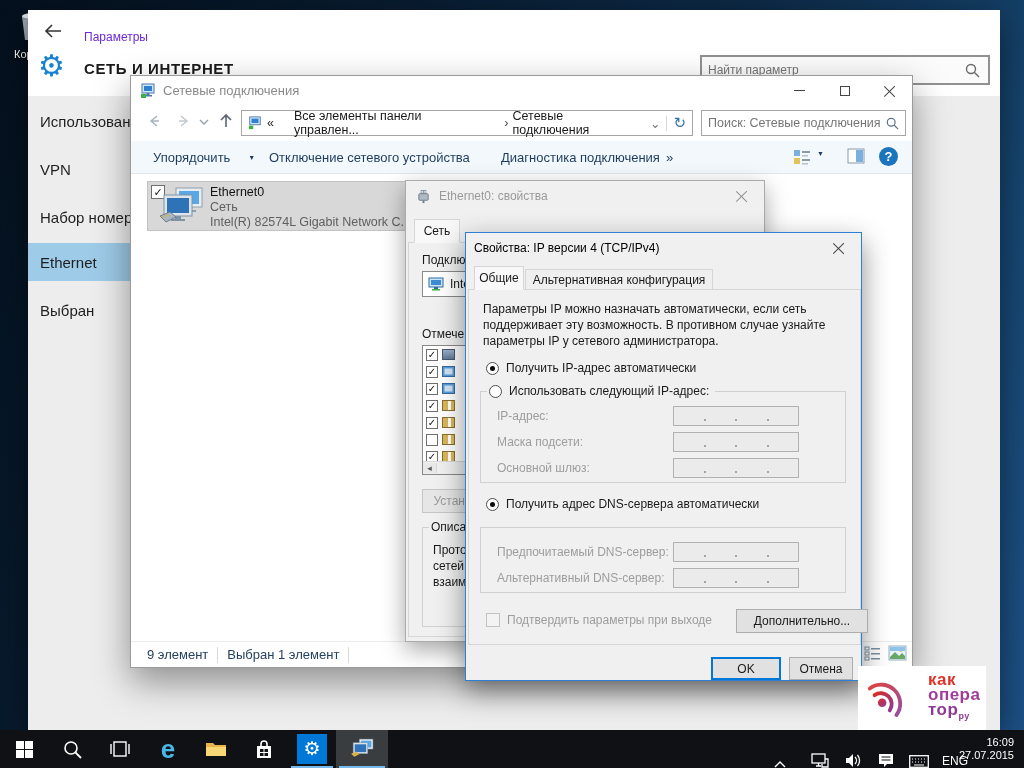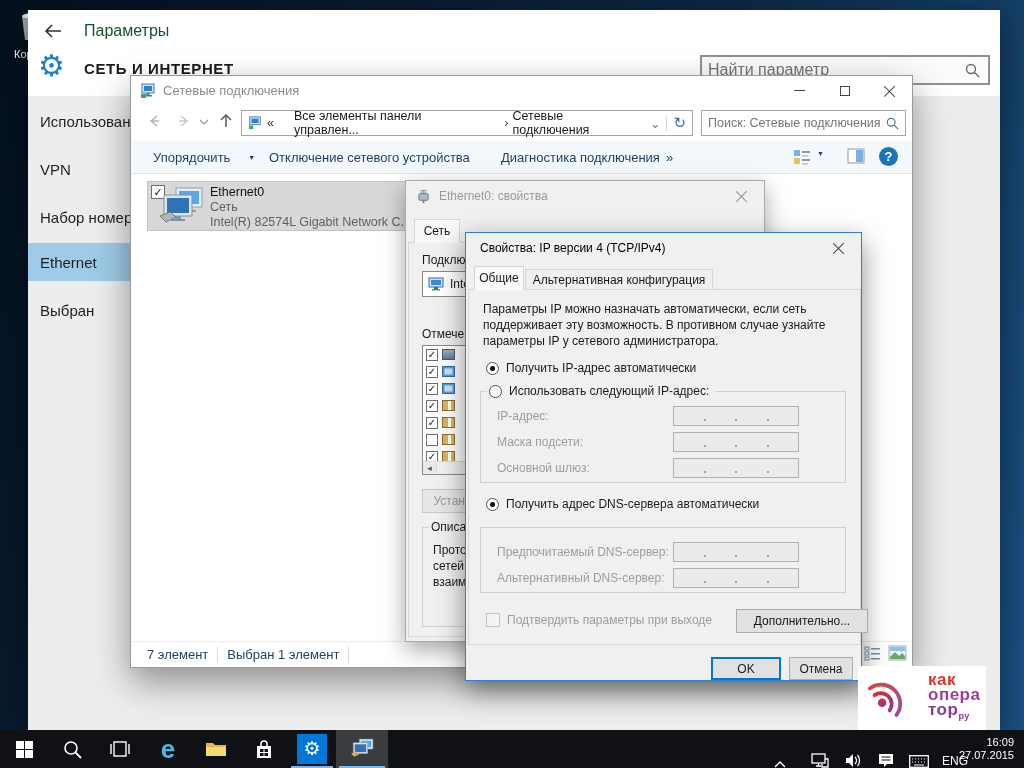--- a/index.html
+++ b/index.html
@@ -8,21 +8,21 @@
        background:linear-gradient(115deg,#04101d 0%,#081c30 30%,#0d2a47 55%,#123túl 0,#16456f 80%,#1d5187 100%);
        background:linear-gradient(115deg,#04101d 0%,#081c30 30%,#0d2a47 55%,#16456f 80%,#1d5187 100%);}
   .abs{position:absolute}
   .txt12{font-size:12px;color:#1a1a1a}
   
   #settings{left:28px;top:10px;width:972px;height:720px;background:#ededed;box-shadow:0 10px 30px rgba(0,0,0,.45);z-index:2}
   #settings .hdr{position:absolute;left:0;top:0;width:100%;height:86px;background:#ffffff}
   .set-item{position:absolute;left:0;width:340px;height:38px;display:flex;align-items:center;padding-left:12px;font-size:15px;color:#1f1f1f}
   .set-item.sel{background:#9ecbe8}
   .set-search{position:absolute;width:290px;height:30px;border:2px solid #919191;background:#fbfbfb;display:flex;align-items:center}
-  .set-search input{flex:1;border:none;outline:none;background:transparent;font-size:16px;color:#444;padding:0 6px;font-family:inherit}
+  .set-search input{flex:1;border:none;outline:none;background:transparent;font-size:12px;color:#444;padding:0 6px;font-family:inherit}
   
   #explorer{left:130px;top:75px;width:783px;height:593px;background:#fff;border:1px solid #9a9a9a;box-shadow:0 14px 34px rgba(0,0,0,.4);z-index:3}
   .cap{position:absolute;top:0;height:29px;display:flex;align-items:center}
   .capbtn{width:45px;height:29px;display:flex;align-items:center;justify-content:center}
   .glyph-min{width:11px;height:1px;background:#444}
   .glyph-max{width:10px;height:10px;border:1px solid #444}
   .glyph-x{position:relative;width:12px;height:12px}
   .glyph-x::before,.glyph-x::after{content:"";position:absolute;left:5px;top:-1px;width:1.4px;height:15px;background:#444}
   .glyph-x::before{transform:rotate(45deg)}.glyph-x::after{transform:rotate(-45deg)}
   .addr{position:absolute;border:1px solid #a5a5a5;background:#fff;display:flex;align-items:center;font-size:12.5px;color:#1a1a1a}
@@ -80,21 +80,21 @@
     <path d="M10 14 L12 28 M15 14 L15 28 M20 14 L18 28" stroke="#7d8a94" stroke-width="1.5" fill="none"></path>
   </svg>
   <div style="font-size:11px;color:#fff;text-shadow:0 1px 2px #000;margin-top:2px">Корзина</div>
 </div>
 
 <div id="settings" class="abs">
   <div class="hdr"></div>
   <svg class="abs" style="left:16px;top:13px" width="18" height="16" viewBox="0 0 18 16">
     <path d="M17 8 H2 M8 2 L2 8 L8 14" stroke="#333" stroke-width="1.6" fill="none"></path>
   </svg>
-  <div class="abs" style="left:56px;top:12px;font-size:16px;color:#14532d">Параметры</div>
+  <div class="abs" style="left:56px;top:20px;font-size:12px;color:#6d28d9">Параметры</div>
   <div class="abs" style="left:10px;top:40px;font-size:30px;color:#1a82d2;line-height:32px">⚙</div>
   <div class="abs" style="left:56px;top:50px;font-size:15px;font-weight:bold;color:#1a1a1a;letter-spacing:.6px">СЕТЬ И ИНТЕРНЕТ</div>
   <div class="set-search" style="left:672px;top:45px">
     <input type="text" placeholder="Найти параметр" style="">
     <svg width="15" height="15" viewBox="0 0 15 15" style="margin-right:8px;flex:none">
       <circle cx="6" cy="6" r="4.5" stroke="#6a6a6a" stroke-width="1.4" fill="none"></circle>
         <path d="M9.5 9.5 L14 14" stroke="#6a6a6a" stroke-width="1.4"></path>
     </svg>
   </div>
   <div class="set-item" style="top:92px">
@@ -216,21 +216,21 @@
         <rect x="15" y="33" width="14" height="2" fill="#7e92a4"></rect>
       <path d="M4 30 l10 -4 6 5 -10 5 z" fill="#aab6c0" stroke="#6e7c88"></path>
         <path d="M6 31 l3 -1 M10 30 l3 -1" stroke="#d9b24a" stroke-width="1.2"></path>
     </svg>
     <div class="abs" style="left:62px;top:3px;font-size:12.5px;line-height:15px;color:#111">Ethernet0</div>
     <div class="abs" style="left:62px;top:18px;font-size:12.5px;line-height:15px;color:#5f5f5f">Сеть</div>
     <div class="abs" style="left:62px;top:33px;font-size:12.5px;line-height:15px;color:#5f5f5f;white-space:nowrap">Intel(R) 82574L Gigabit Network C...</div>
   </div>
 
   <div class="abs" style="left:0;top:565px;width:781px;height:26px;background:#fff;border-top:1px solid #ececec;display:flex;align-items:center;padding-left:16px;font-size:13px;color:#26415e">
-    <span>7 элемент</span>
+    <span>9 элемент</span>
     <span class="sb-sep"></span>
     <span>Выбран 1 элемент</span>
     <span class="sb-sep"></span>
   </div>
   <svg class="abs" style="left:733px;top:570px" width="17" height="15" viewBox="0 0 17 15">
     <rect x="1" y="1" width="4" height="3" fill="none" stroke="#7d8f9e"></rect>
       <rect x="1" y="6" width="4" height="3" fill="none" stroke="#7d8f9e"></rect>
       <rect x="1" y="11" width="4" height="3" fill="none" stroke="#7d8f9e"></rect>
     <rect x="7" y="2" width="9" height="1.5" fill="#7d8f9e"></rect>
       <rect x="7" y="7" width="9" height="1.5" fill="#7d8f9e"></rect>
@@ -313,21 +313,21 @@
     </div>
   <div class="group" style="left:16px;top:346px;width:328px;height:100px">
     <div class="legend" style="background:#f0f0f0">
         <span>Описание</span>
       </div>
     <div class="txt12" style="position:absolute;left:10px;top:14px;width:305px;line-height:16px">Протокол TCP/IP - стандартный протокол глобальных сетей, обеспечивающий связь между различными взаимодействующими сетями.</div>
   </div>
 </div>
 
 <div id="ipv4" class="abs dlg">
-  <div class="dlg-title" style="padding-left:14px">
+  <div class="dlg-title" style="padding-left:8px">
     <span style="color:#000">Свойства: IP версии 4 (TCP/IPv4)</span>
   </div>
   <div class="cap" style="right:0">
       <div class="capbtn" style="height:30px">
         <div class="glyph-x"></div>
       </div>
     </div>
 
   <div class="tab active" style="left:8px;top:33px;width:50px">
       <span>Общие</span>

